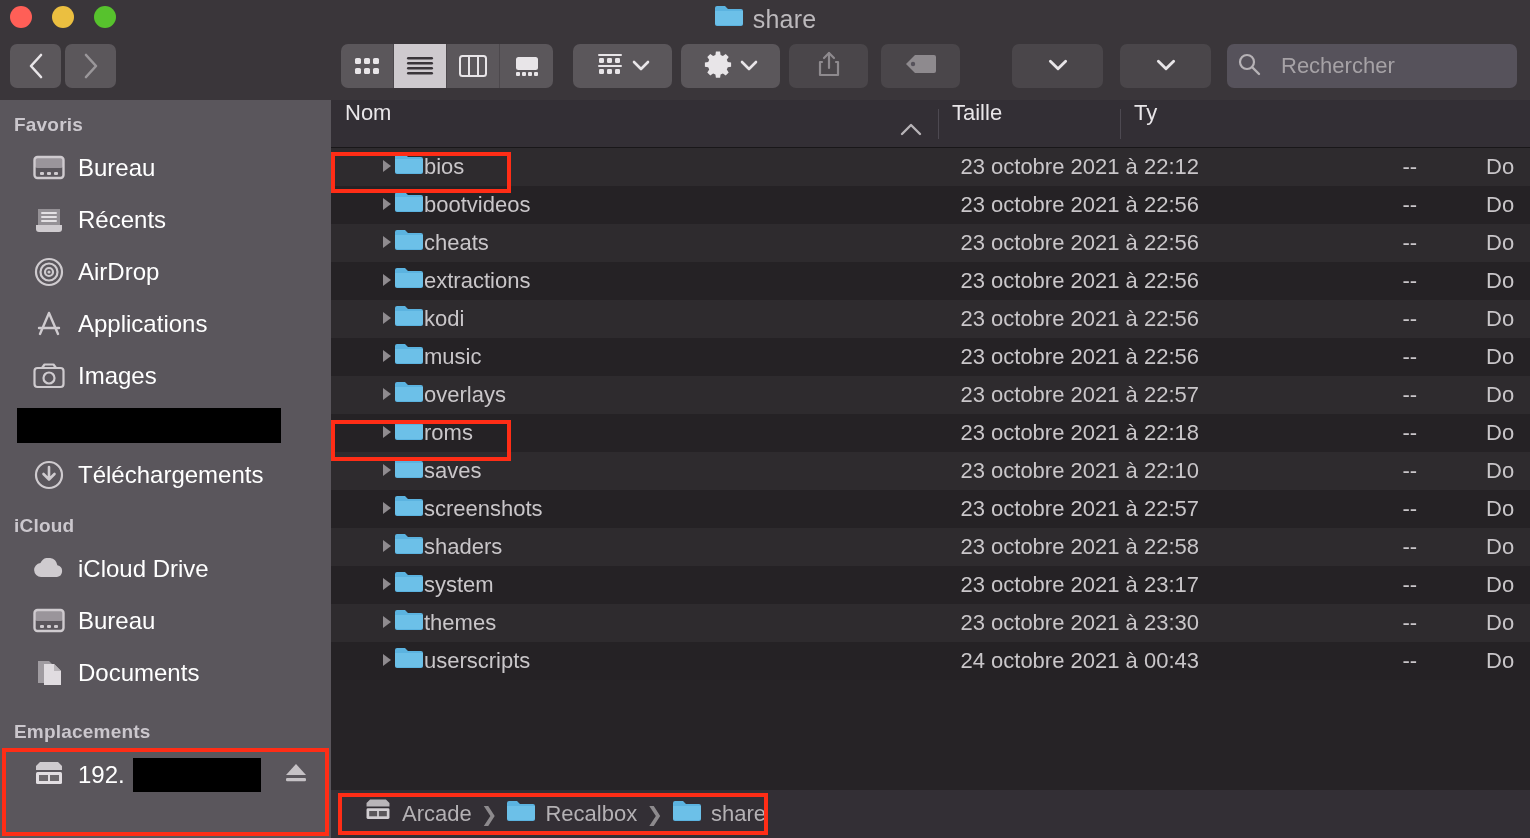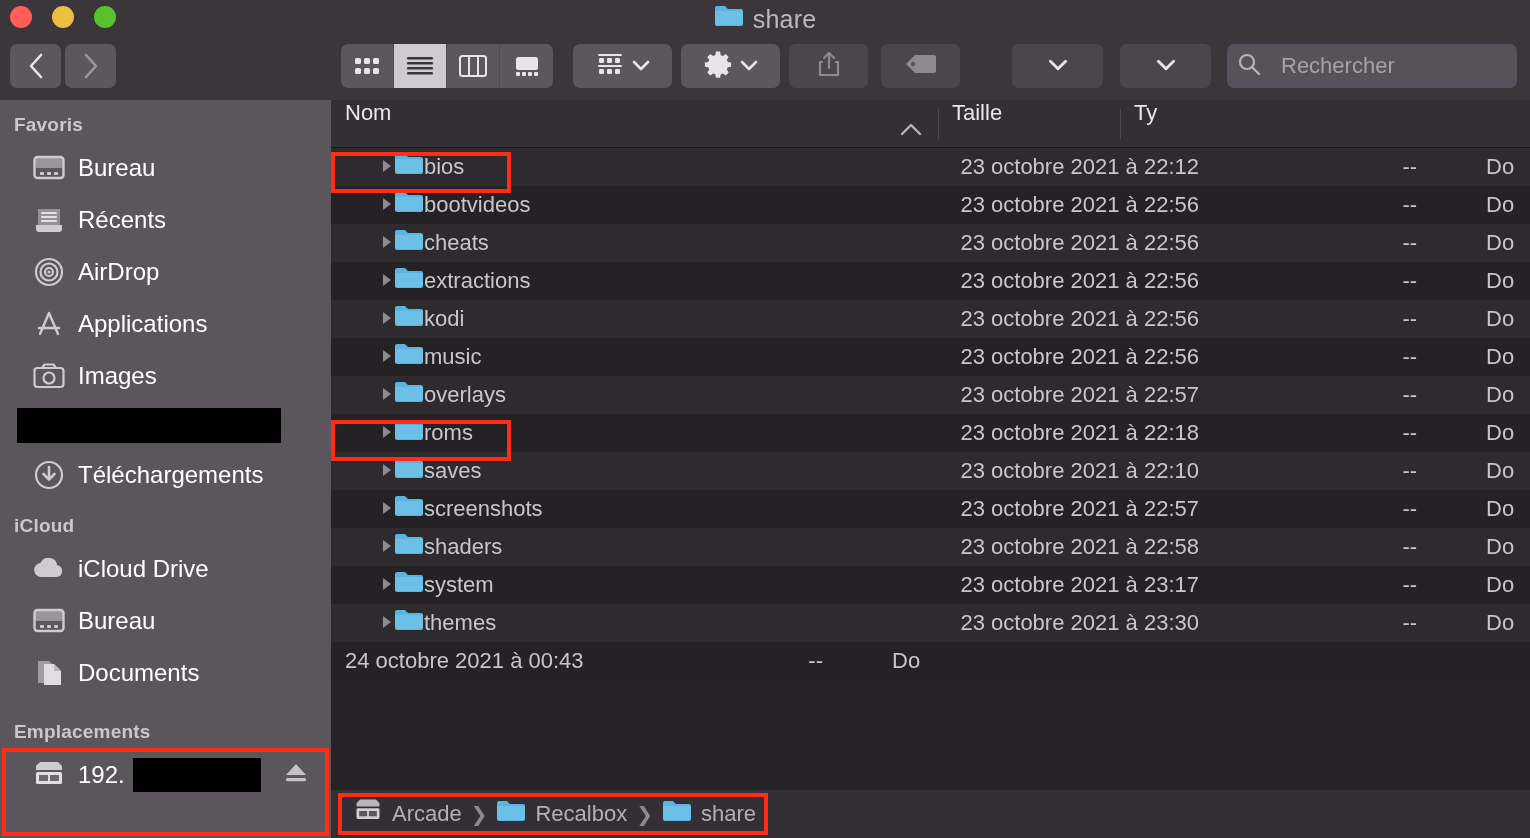--- a/index.html
+++ b/index.html
@@ -110,21 +110,21 @@
   .tri{ flex:0 0 14px; }
   .cell-date{ width:365px; padding-left:14px; }
   .cell-size{ width:182px; text-align:right; padding-right:55px; }
   .cell-type{ width:60px; padding-left:14px; white-space:nowrap; overflow:hidden; }
 
   .folder{ flex:0 0 30px; }
 
   
   .pathbar{
     position:absolute; left:331px; bottom:0; width:1199px; height:48px;
-    background:#332f35; display:flex; align-items:center; padding-left:22px; gap:9px;
+    background:#332f35; display:flex; align-items:center; padding-left:32px; gap:9px;
     color:#b4b1b4; font-size:22px;
   }
   .crumb{ display:flex; align-items:center; gap:9px; }
   .sep{ color:#8d8a8d; font-size:20px; }
 
   
   .redbox{ position:absolute; border:4px solid #ff2d16; pointer-events:none; }
   .rb-bios{ left:331px; top:152px; width:180px; height:41px; }
   .rb-roms{ left:331px; top:420px; width:180px; height:41px; }
   .rb-empl{ left:2px; top:748px; width:327px; height:88px; }
@@ -634,20 +634,30 @@
                 <path d="M1 4a2 2 0 0 1 2-2h8l3 3h13a2 2 0 0 1 2 2v13a2 2 0 0 1-2 2H3a2 2 0 0 1-2-2Z" fill="#5bb3e0"></path>
                 <path d="M1 7h28v12a2 2 0 0 1-2 2H3a2 2 0 0 1-2-2Z" fill="#6cc0e8"></path>
               </svg></span>
             <span>themes</span>
           </div>
           <div class="cell-date">23 octobre 2021 à 23:30</div>
           <div class="cell-size">--</div>
           <div class="cell-type">Do</div>
         </div>
         <div class="row even">
+          <div class="cell-name">
+            <span class="tri"><svg width="14" height="16" viewBox="0 0 14 16">
+                <path d="M3 2 11 8 3 14Z" fill="#8f8b8f"></path>
+              </svg></span>
+            <span class="folder"><svg width="30" height="24" viewBox="0 0 30 24">
+                <path d="M1 4a2 2 0 0 1 2-2h8l3 3h13a2 2 0 0 1 2 2v13a2 2 0 0 1-2 2H3a2 2 0 0 1-2-2Z" fill="#5bb3e0"></path>
+                <path d="M1 7h28v12a2 2 0 0 1-2 2H3a2 2 0 0 1-2-2Z" fill="#6cc0e8"></path>
+              </svg></span>
+            <span>userscripts</span>
+          </div>
           <div class="cell-date">24 octobre 2021 à 00:43</div>
           <div class="cell-size">--</div>
           <div class="cell-type">Do</div>
         </div>
       </div>
   </div>
 
   <div class="pathbar">
     <div class="crumb">
       <span>

